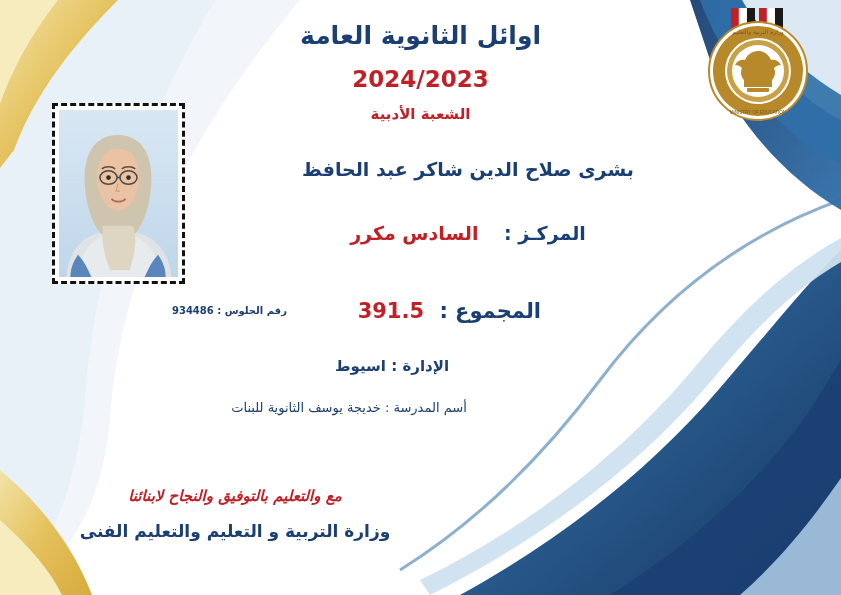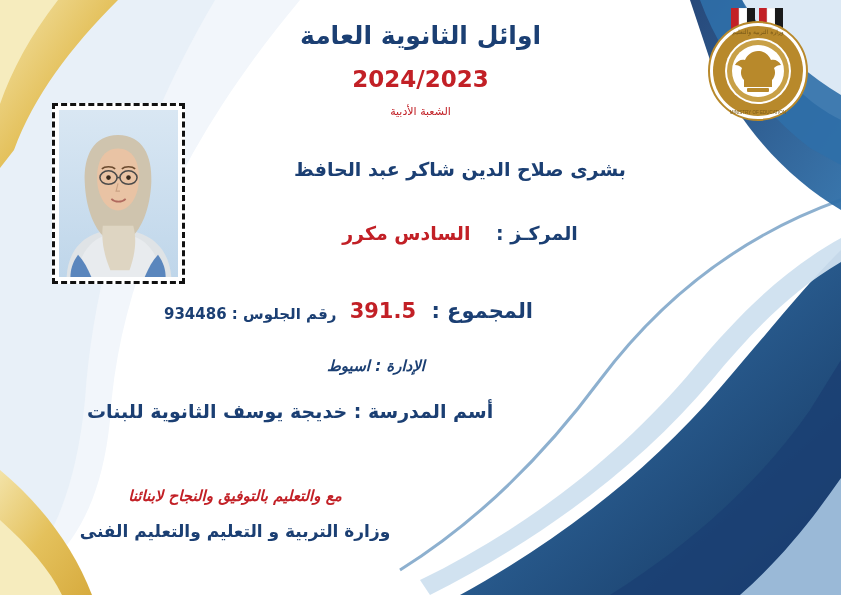--- a/index.html
+++ b/index.html
@@ -43,22 +43,22 @@
   .year-title {
     font-size: 23px;
     font-weight: bold;
     color: #c22026;
     line-height: 1.3;
     margin-top: 14px;
     direction: ltr;
   }
   .branch {
     margin-top: 10px;
-    font-size: 11px;
-    font-weight: normal;
+    font-size: 15px;
+    font-weight: bold;
     color: #c22026;
   }
   
   .logo {
     position: absolute;
     top: 8px;
     right: 22px;
     width: 122px;
     height: 118px;
     z-index: 6;
@@ -80,21 +80,21 @@
     width: 100%;
     height: 100%;
     position: relative;
     overflow: hidden;
     background: #cfe0ef;
   }
   
   .info {
     position: absolute;
     z-index: 6;
-    right: 8px;
+    right: 0;
     width: 746px;
     text-align: center;
   }
   .student-name {
     top: 158px;
     font-size: 19px;
     font-weight: bold;
     color: #1b3f73;
   }
   .rank-row {
@@ -117,21 +117,21 @@
     box-sizing: border-box;
   }
   .total-row .val {
     color: #c22026;
     direction: ltr;
     display: inline-block;
     margin-right: 8px;
   }
   .seat-row {
     top: 305px;
-    font-size: 15px;
+    font-size: 10px;
     font-weight: bold;
     color: #1b3f73;
     text-align: left;
     padding-left: 77px;
     box-sizing: border-box;
   }
   .seat-row .val {
     direction: ltr;
     display: inline-block;
   }
@@ -145,29 +145,28 @@
     box-sizing: border-box;
   }
   .admin-row {
     top: 357px;
     font-size: 15px;
     font-weight: bold;
     color: #1b3f73;
     text-align: left;
     padding-left: 240px;
     box-sizing: border-box;
-    font-style: italic;
   }
   .school-row {
     top: 400px;
-    font-size: 19px;
-    font-weight: bold;
+    font-size: 13px;
+    font-weight: normal;
     color: #1b3f73;
     padding-right: 238px;
-    text-align: left;
+    text-align: center;
     box-sizing: border-box;
   }
   
   .footer {
     position: absolute;
     left: 0;
     width: 470px;
     text-align: center;
     z-index: 6;
   }

